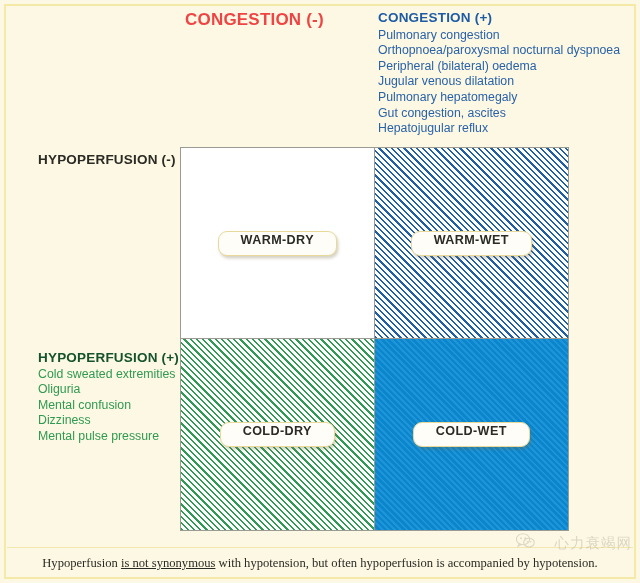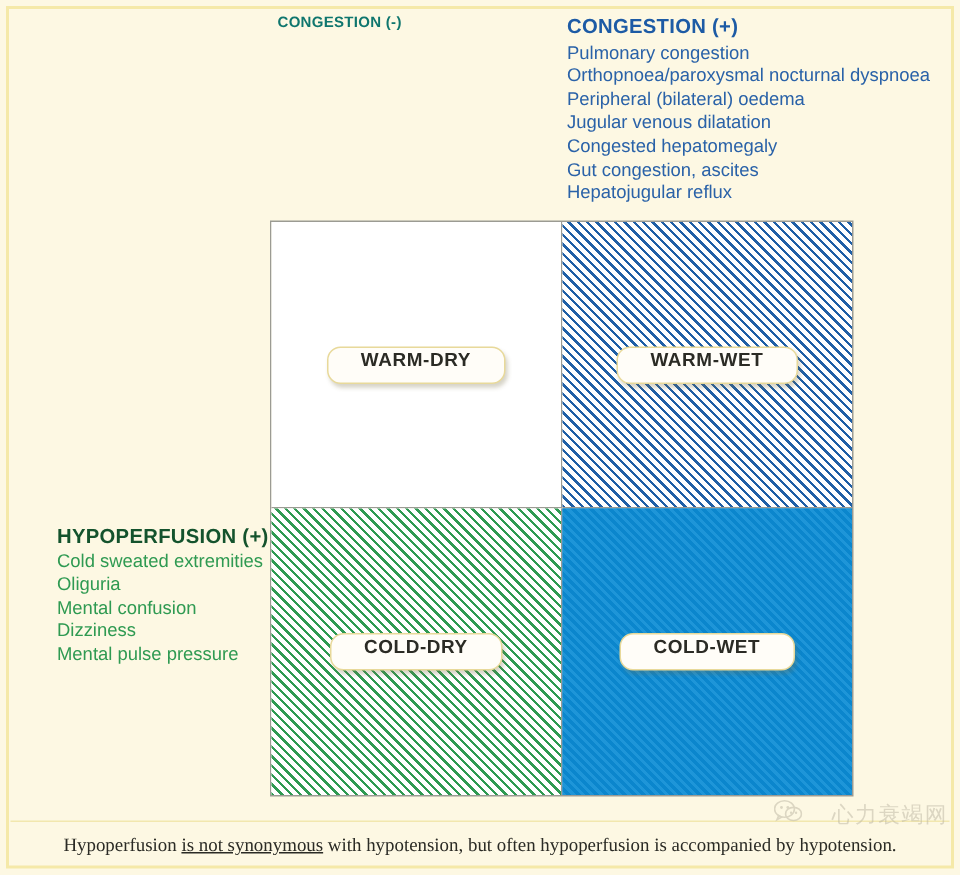--- a/index.html
+++ b/index.html
@@ -29,24 +29,24 @@
   #canvas {
     position: absolute;
     left: 0; top: 0;
     width: 640px; height: 583px;
   }
 
   
   #congestion-neg-heading {
     position: absolute;
     left: 185px; top: 10px;
-    font-size: 10px;
-    font-weight: bold;
-    letter-spacing: 0.2px;
-    color: #0f766e;
+    font-size: 17px;
+    font-weight: bold;
+    letter-spacing: 0.2px;
+    color: #ef4444;
   }
 
   #congestion-pos-block {
     position: absolute;
     left: 378px; top: 10px;
     width: 258px;
     color: #2a62a8;
     font-size: 12.3px;
     line-height: 15.6px;
   }
@@ -208,25 +208,26 @@
 <div id="canvas">
 
   <div id="congestion-neg-heading">CONGESTION (-)</div>
 
   <div id="congestion-pos-block">
     <span class="heading">CONGESTION (+)</span>
     <span class="item">Pulmonary congestion</span>
     <span class="item">Orthopnoea/paroxysmal nocturnal dyspnoea</span>
     <span class="item">Peripheral (bilateral) oedema</span>
     <span class="item">Jugular venous dilatation</span>
-    <span class="item">Congested hepatomegaly</span>
+    <span class="item">Pulmonary hepatomegaly</span>
     <span class="item">Gut congestion, ascites</span>
     <span class="item">Hepatojugular reflux</span>
   </div>
 
+  <div id="hypoperfusion-neg-heading">HYPOPERFUSION (-)</div>
 
   <div id="hypoperfusion-pos-block">
     <span class="heading">HYPOPERFUSION (+)</span>
     <span class="item">Cold sweated extremities</span>
     <span class="item">Oliguria</span>
     <span class="item">Mental confusion</span>
     <span class="item">Dizziness</span>
     <span class="item">Mental pulse pressure</span>
   </div>
 

